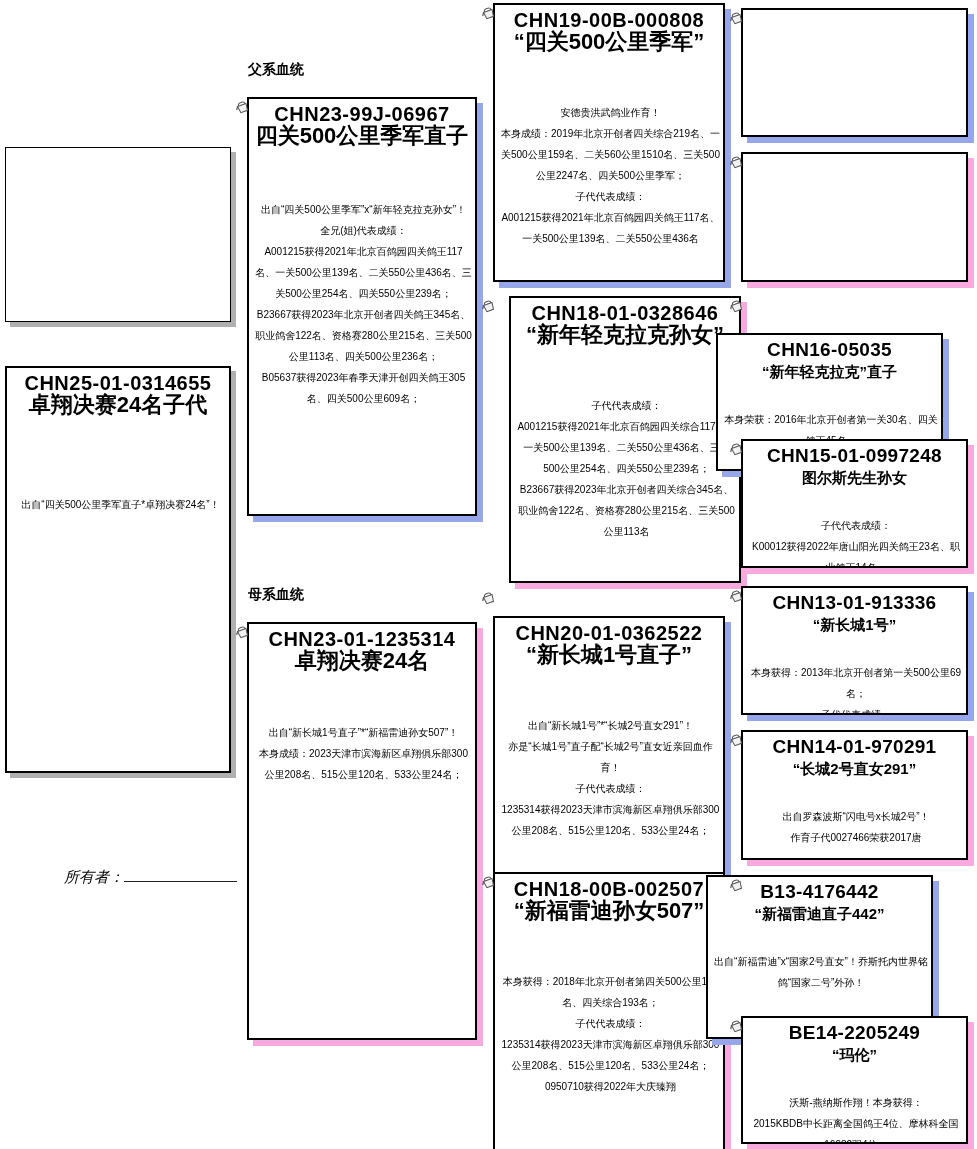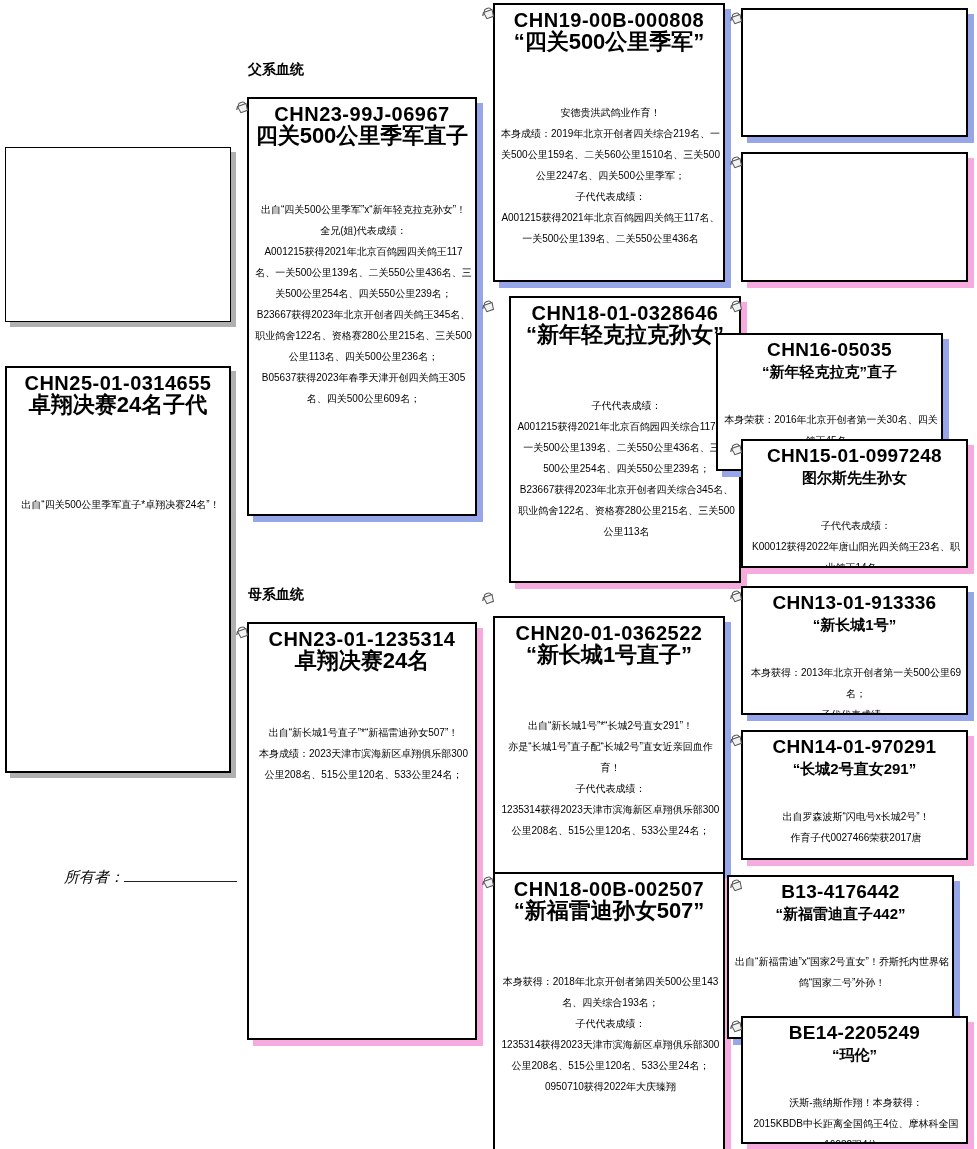--- a/index.html
+++ b/index.html
@@ -117,21 +117,21 @@
 子代代表成绩：</div>
   </div>
 
   <div class="box pink small" style="left:741px;top:730px;width:227px;height:130px;">
     <div class="ring">CHN14-01-970291</div>
     <div class="alias">“长城2号直女291”</div>
     <div class="body" style="top:74px;">出自罗森波斯“闪电号x长城2号”！
 作育子代0027466荣获2017唐</div>
   </div>
 
-  <div class="box blue small" style="left:727px;top:875px;width:227px;height:164px;">
+  <div class="box blue small" style="left:706px;top:875px;width:227px;height:164px;">
     <div class="ring">B13-4176442</div>
     <div class="alias">“新福雷迪直子442”</div>
     <div class="body" style="top:74px;">出自“新福雷迪”x“国家2号直女”！乔斯托内世界铭鸽“国家二号”外孙！</div>
   </div>
 
   <div class="box pink small" style="left:741px;top:1016px;width:227px;height:128px;">
     <div class="ring">BE14-2205249</div>
     <div class="alias">“玛伦”</div>
     <div class="body" style="top:74px;">沃斯-燕纳斯作翔！本身获得：
 2015KBDB中长距离全国鸽王4位、摩林科全国16982羽4位、</div>

